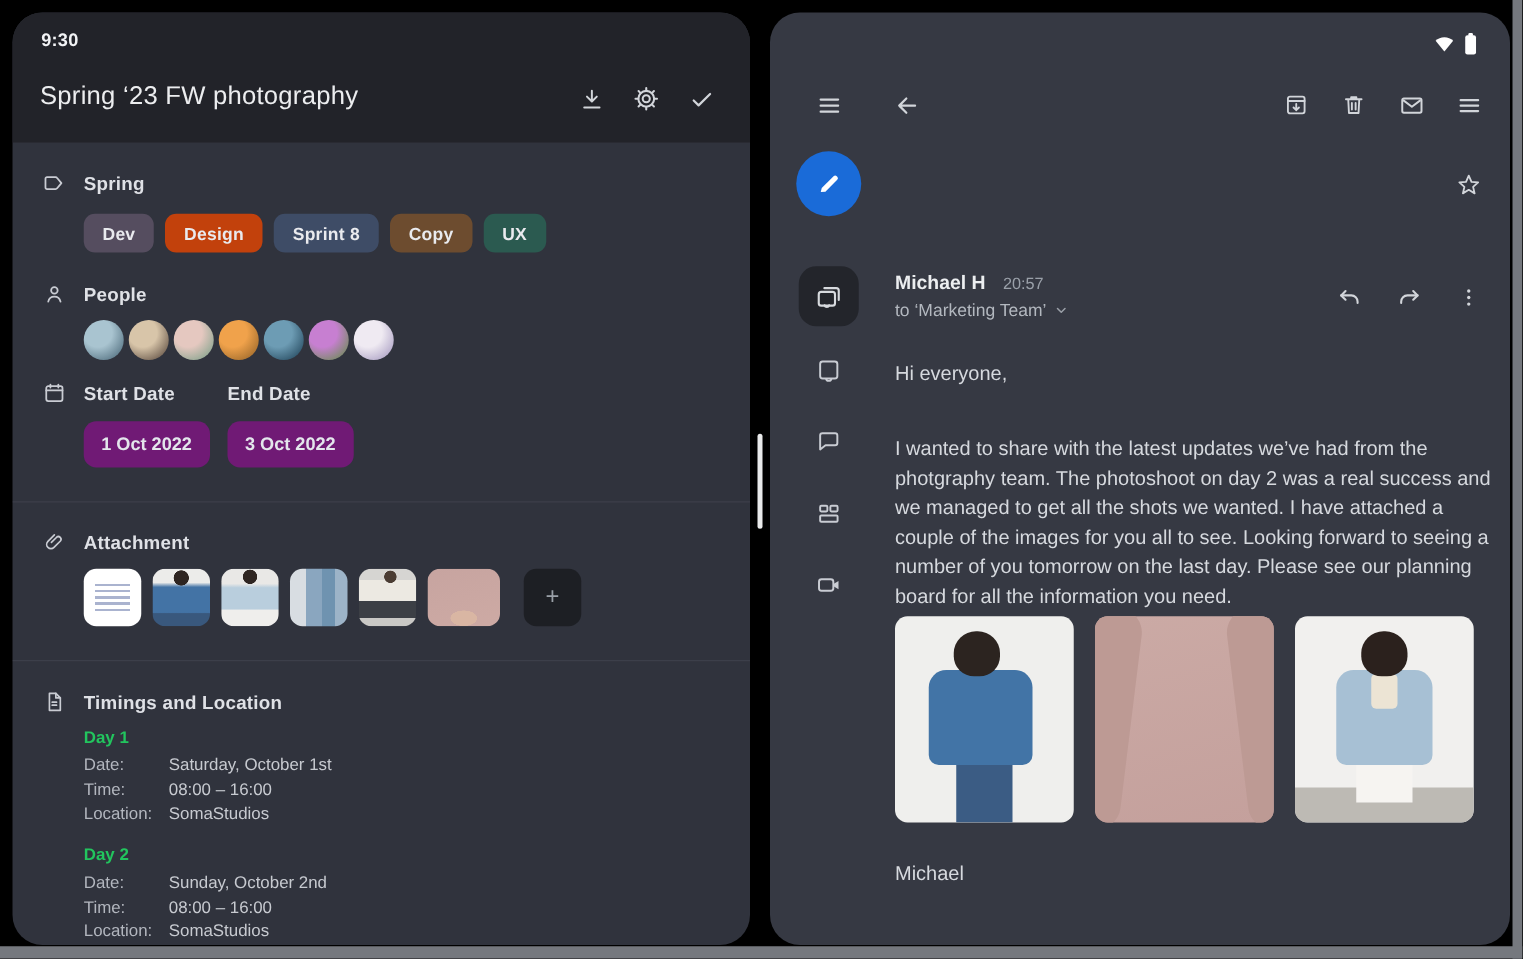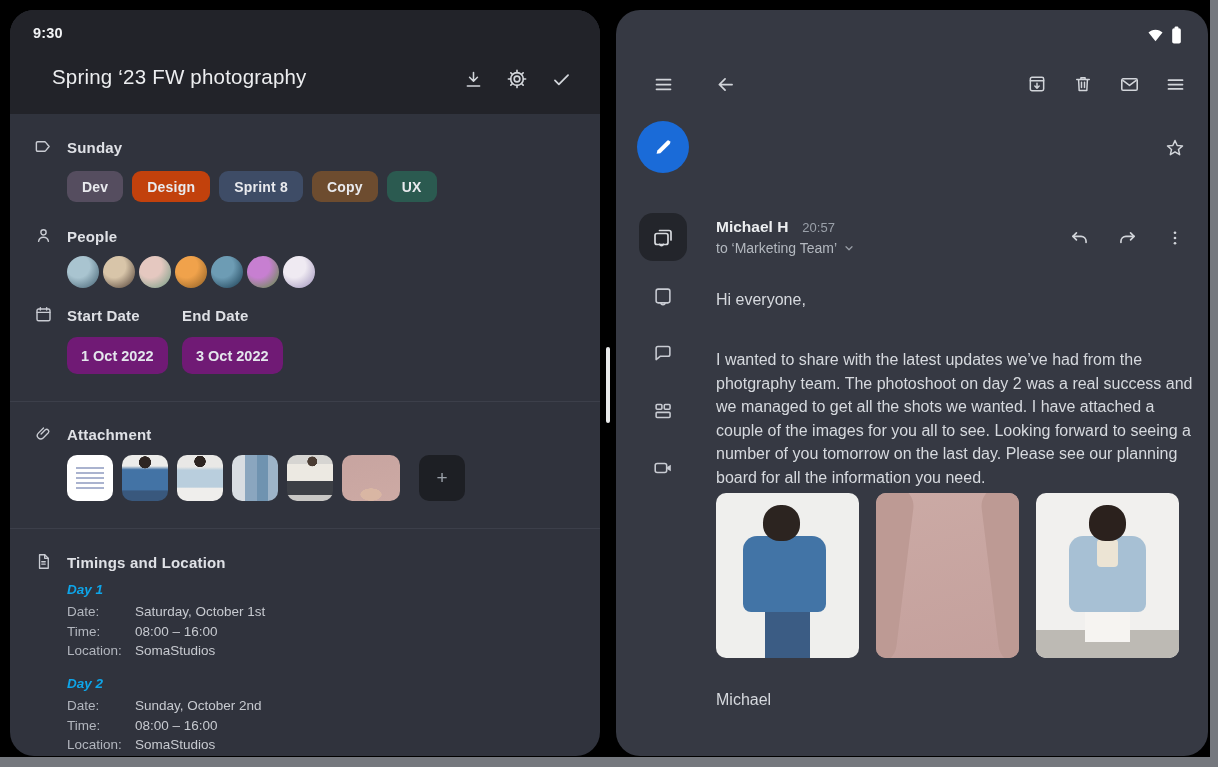--- a/index.html
+++ b/index.html
@@ -12,21 +12,21 @@
   #left-header{left:0;top:0;right:0;height:104px;background:#222329;}
   #right-panel{left:616px;top:10px;width:592px;height:746px;border-radius:24px;background:#363943;overflow:hidden;}
 
   
   #edge-bottom{left:0;right:0;bottom:0;height:10px;background:#75787e;}
   #edge-right{top:0;right:0;bottom:0;width:8px;background:#75787e;}
   #split-handle{left:606px;top:347px;width:4px;height:76px;border-radius:3px;background:#e9eaeb;}
 
   
   .status-time{left:23px;top:15px;font-size:14.5px;font-weight:700;color:#f2f3f5;letter-spacing:.2px;}
-  .lp-title{left:22px;top:55px;font-size:20.5px;font-weight:500;color:#ecedef;letter-spacing:.2px;margin-left:20px;}
+  .lp-title{left:22px;top:55px;font-size:20.5px;font-weight:500;color:#ecedef;letter-spacing:.2px;}
   .lp-header-actions{top:58px;right:28px;display:flex;gap:22px;align-items:center;}
   .icon-btn{width:22px;height:22px;display:flex;align-items:center;justify-content:center;cursor:pointer;}
 
   .section-icon{left:24px;width:19px;height:19px;}
   .section-title{left:57px;font-size:15px;font-weight:700;color:#dfe1e6;letter-spacing:.2px;}
 
   .chip-row{left:57px;top:161px;display:flex;gap:9px;}
   .chip{height:31px;display:inline-flex;align-items:center;padding:0 15px;border-radius:9px;
     font-size:14px;font-weight:700;color:#e9eaee;letter-spacing:.2px;}
 
@@ -38,21 +38,21 @@
   .divider{left:0;right:0;height:1px;background:#3c3f4a;}
 
   .thumb-row{left:57px;top:445px;display:flex;gap:9px;}
   .thumb{width:46px;height:46px;border-radius:10px;position:relative;overflow:hidden;}
   .doc-lines{position:absolute;left:9px;right:9px;top:12px;bottom:10px;
     background:repeating-linear-gradient(180deg,#aab3cf 0,#aab3cf 2px,rgba(0,0,0,0) 2px,rgba(0,0,0,0) 5px);}
   .thumb-add{width:46px;height:46px;border-radius:10px;background:#1d1f24;display:flex;align-items:center;justify-content:center;
     color:#9aa0a8;font-size:19px;font-weight:400;cursor:pointer;}
 
   .day-block{left:57px;width:480px;}
-  .day-name{font-size:13.5px;font-weight:700;color:#0ea5e9;margin-bottom:5px;font-style:italic;}
+  .day-name{font-size:13.5px;font-weight:700;color:#22c55e;margin-bottom:5px;}
   .day-row{display:flex;font-size:13.5px;line-height:19.5px;}
   .day-row .k{width:68px;color:#b2b6be;}
   .day-row .v{color:#c7cad0;}
 
   
   .status-icons{top:16px;right:26px;display:flex;gap:7px;align-items:center;}
   .rp-toolbar-left{left:36px;top:63px;display:flex;gap:40px;}
   .rp-toolbar-right{right:22px;top:63px;display:flex;gap:24px;}
   .fab{left:21px;top:111px;width:52px;height:52px;border-radius:50%;display:flex;align-items:center;justify-content:center;cursor:pointer;}
   .subject{left:100px;top:127px;font-size:21px;font-weight:400;color:#e2e4e8;letter-spacing:.2px;}
@@ -115,21 +115,21 @@
             </svg>
         </div>
       </div>
     </div>
 
     <div class="abs section-icon" style="top:127px">
       <svg width="19" height="19" viewBox="0 0 24 24" fill="none" stroke="#c9ccd3" stroke-width="1.8" stroke-linejoin="round">
           <path d="M4.5 6h8.7a2 2 0 0 1 1.6.8l4.3 5.2-4.3 5.2a2 2 0 0 1-1.6.8H4.5A1.5 1.5 0 0 1 3 16.5v-9A1.5 1.5 0 0 1 4.5 6z"></path>
         </svg>
     </div>
-    <div class="abs section-title" style="top:129px">Sunday</div>
+    <div class="abs section-title" style="top:129px">Spring</div>
     <div class="abs chip-row">
         <div class="chip" style="background: rgb(85, 77, 95);">Dev</div>
         <div class="chip" style="background: #c2410c;">Design</div>
         <div class="chip" style="background: rgb(62, 76, 102);">Sprint 8</div>
         <div class="chip" style="background: rgb(109, 76, 47);">Copy</div>
         <div class="chip" style="background: rgb(43, 90, 80);">UX</div>
       </div>
 
     <div class="abs section-icon" style="top:216px">
       <svg width="19" height="19" viewBox="0 0 24 24" fill="none" stroke="#c9ccd3" stroke-width="1.8" stroke-linecap="round">

